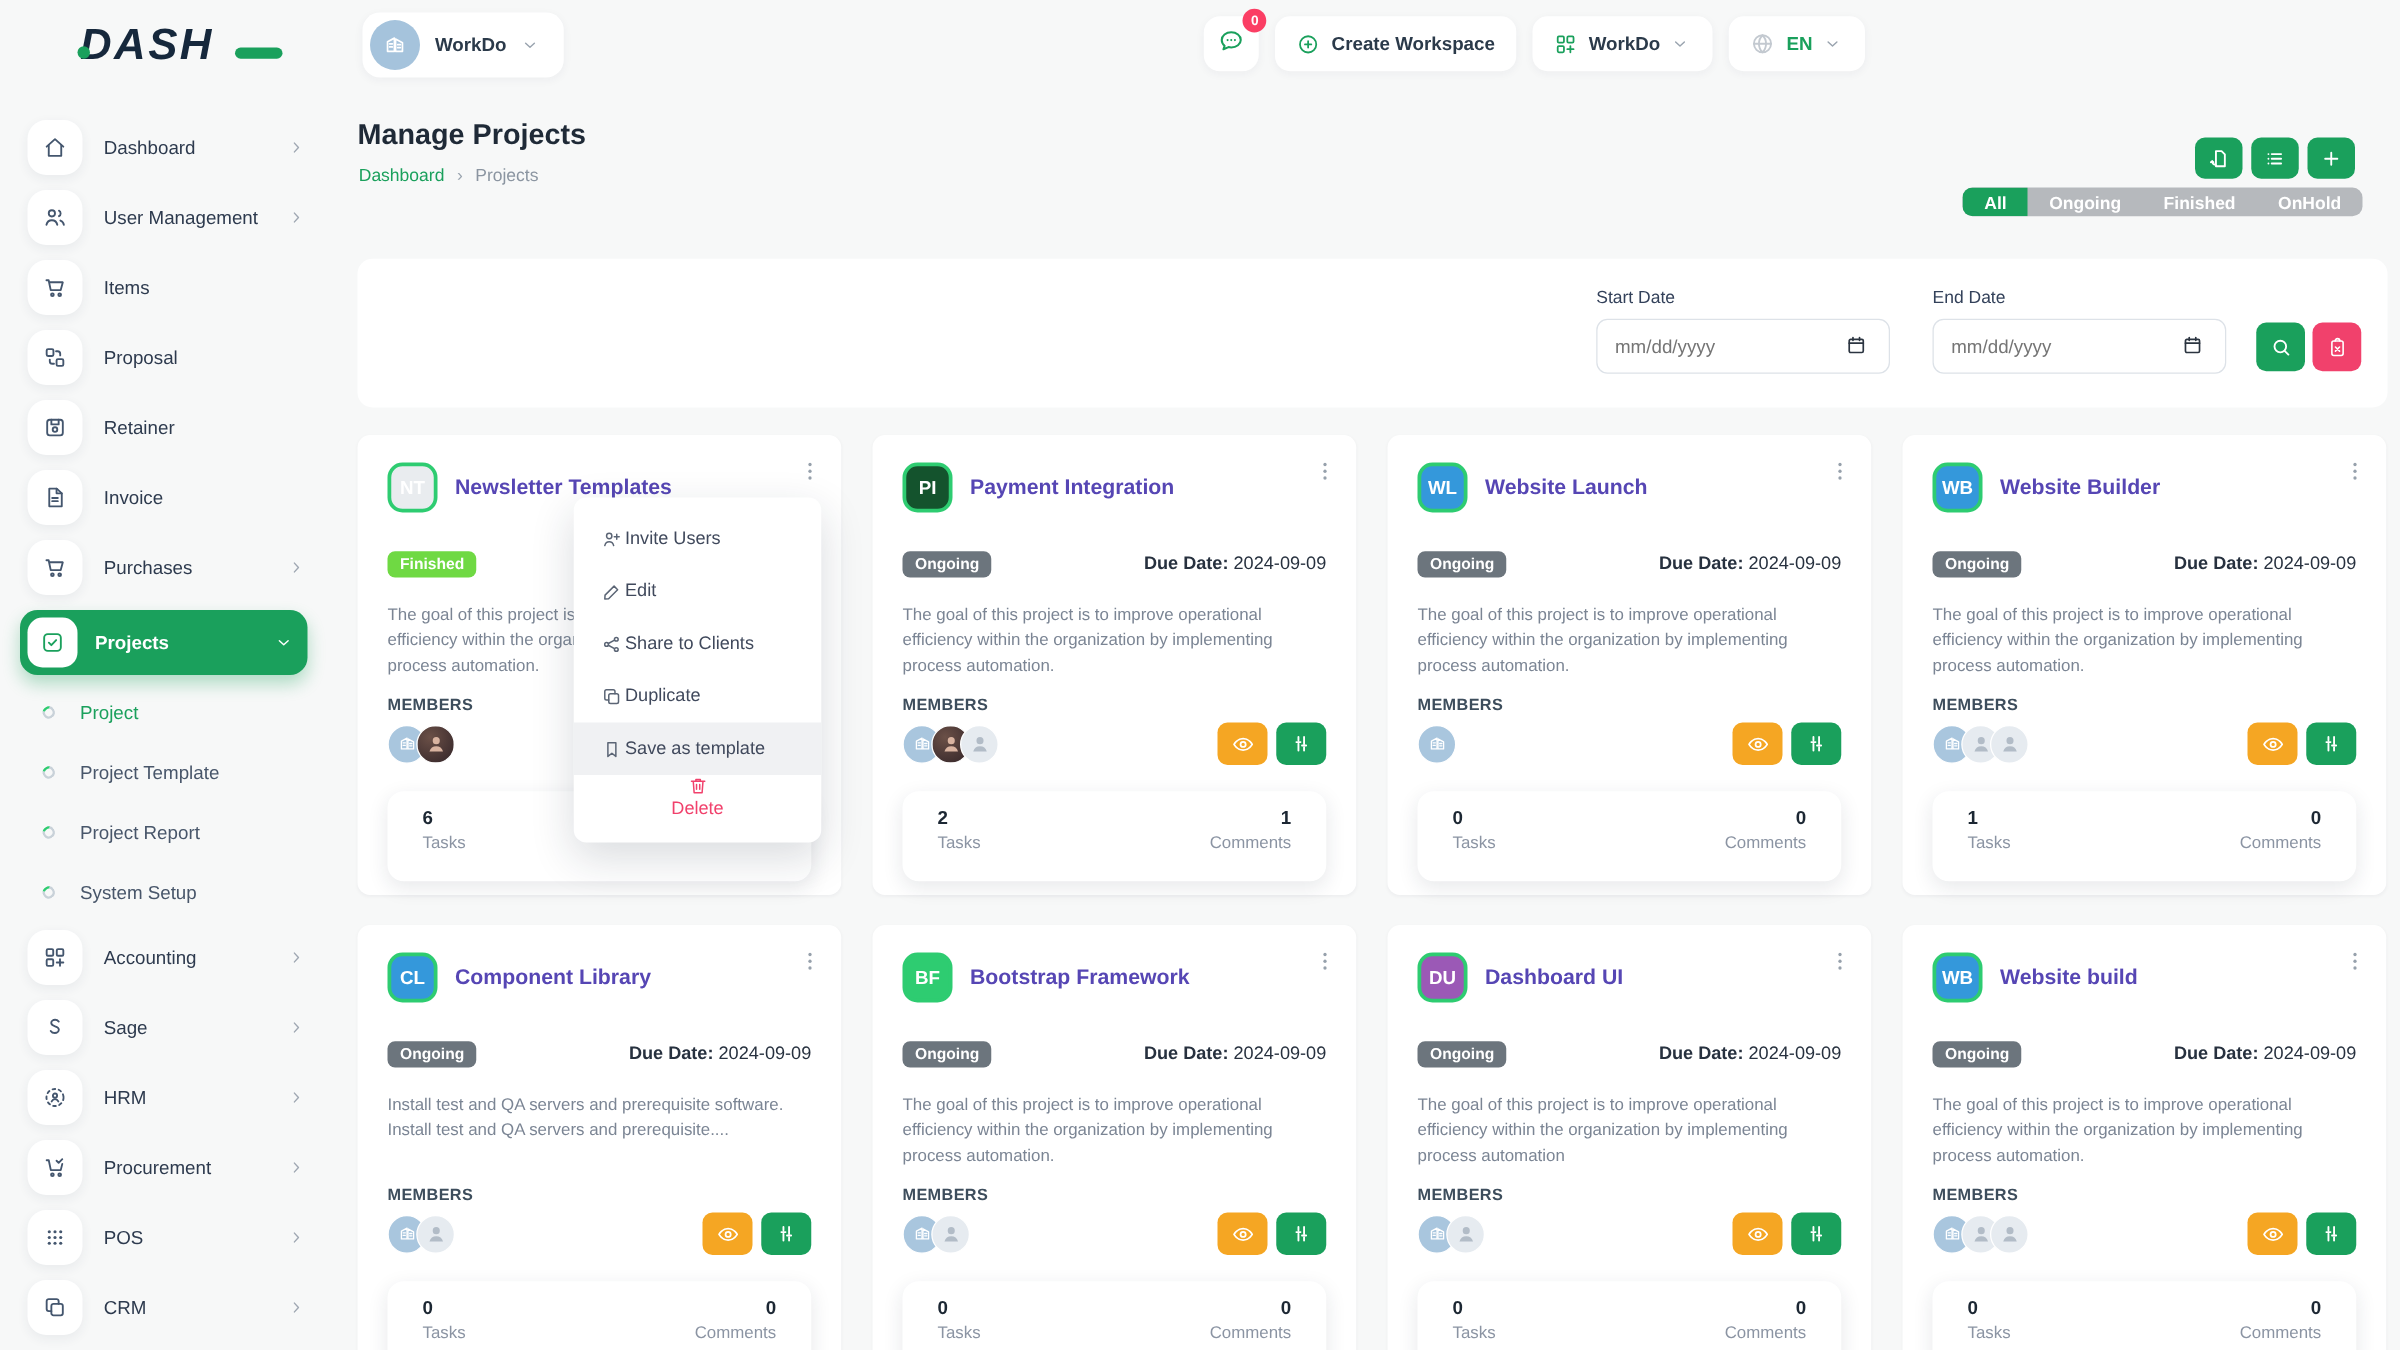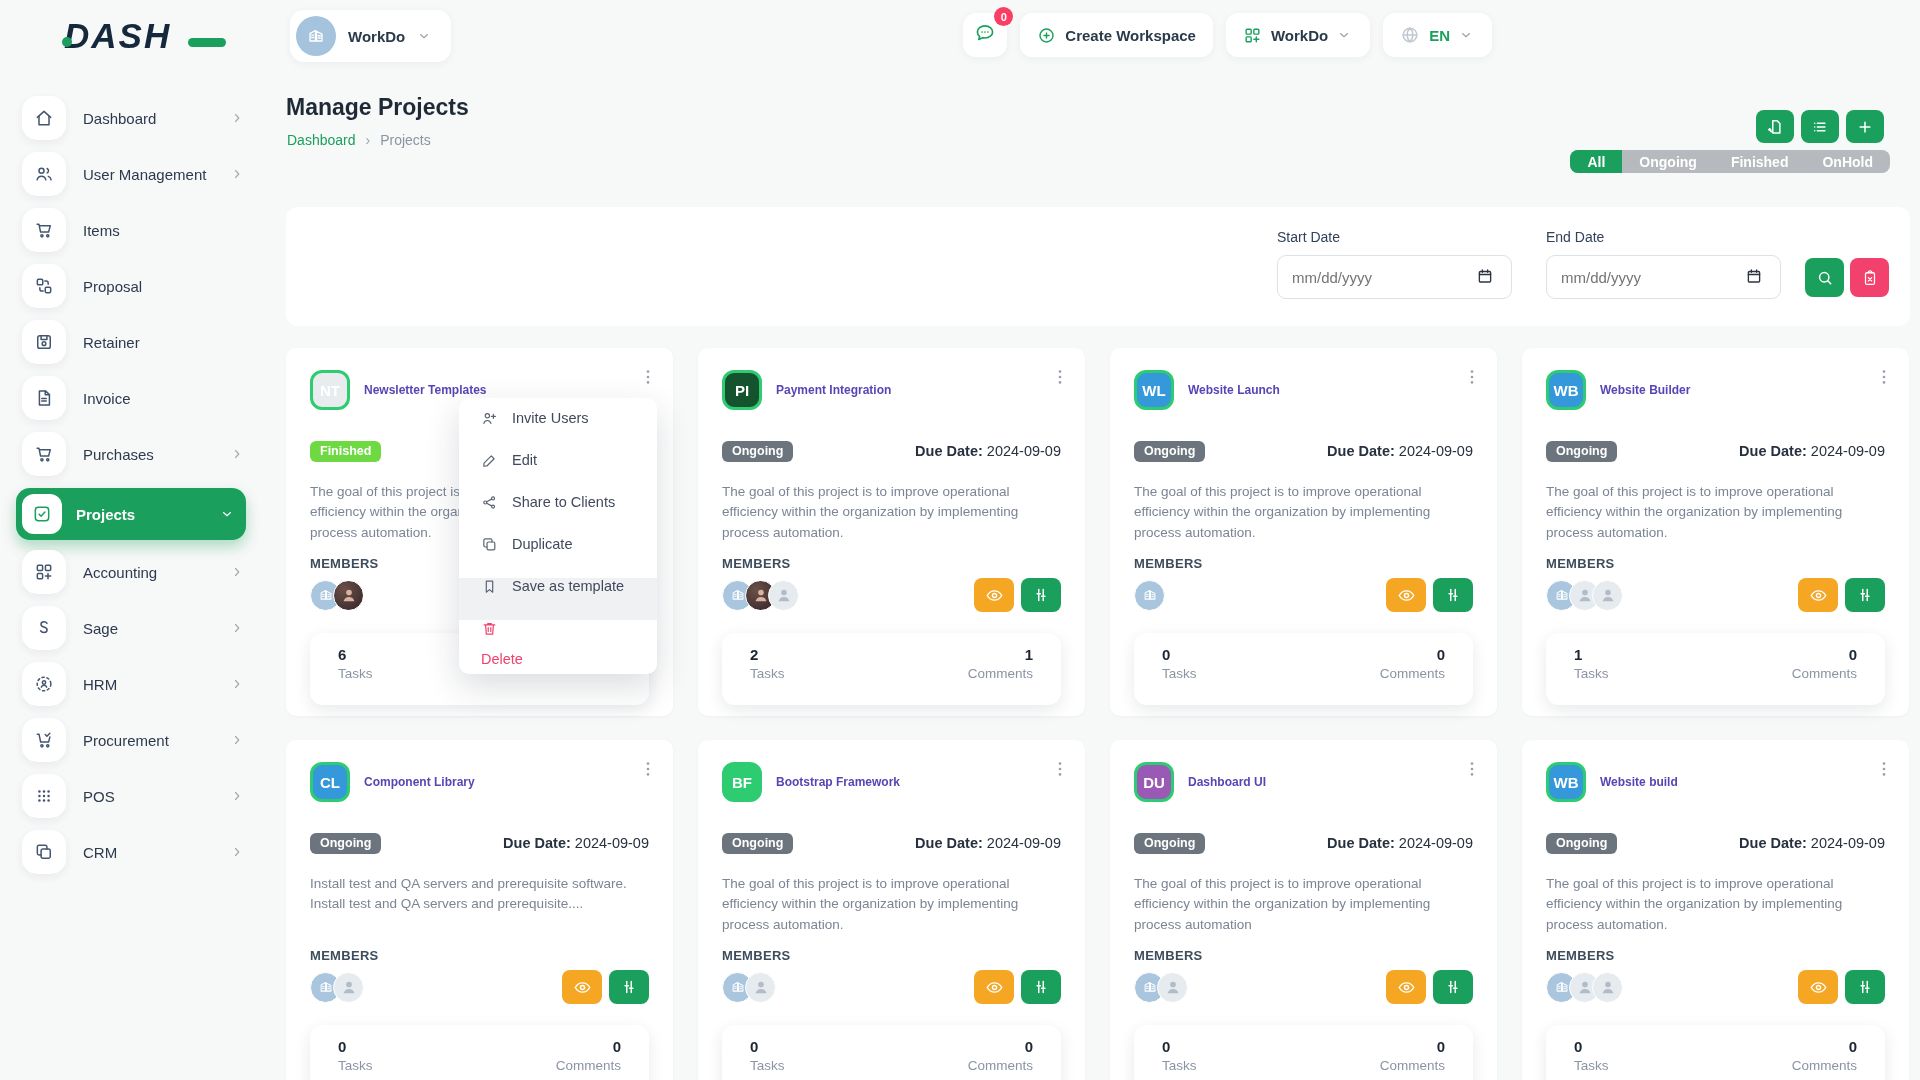--- a/index.html
+++ b/index.html
@@ -67,21 +67,21 @@
     justify-content:center; cursor:pointer; }
 
   
   .grid { position:absolute; left:286px; top:348px; width:1624px; display:grid;
     grid-template-columns:repeat(4,387px); column-gap:25px; row-gap:24px; }
   .card { position:relative; width:387px; height:368px; background:#fff; border-radius:10px; padding:22px 24px 0 24px;
     box-shadow:0 1px 3px rgba(20,30,50,.04); }
   .card-head { display:flex; align-items:center; }
   .card-avatar { width:40px; height:40px; border-radius:12px; border:3px solid #2ecc71; display:flex; align-items:center;
     justify-content:center; color:#fff; font-weight:700; font-size:15px; flex:none; }
-  .card-title { margin-left:14px; font-size:12px; font-weight:700; color:#5646b4; cursor:pointer; }
+  .card-title { margin-left:14px; font-size:17px; font-weight:700; color:#5646b4; cursor:pointer; }
   .kebab { position:absolute; top:16px; right:14px; width:22px; height:26px; display:flex; align-items:center;
     justify-content:center; cursor:pointer; }
   .status-row { margin-top:30px; height:22px; display:flex; justify-content:space-between; align-items:center; }
   .badge { padding:3px 10px 4px; border-radius:6px; color:#fff; font-size:12.5px; font-weight:700; }
   .badge.finished { background:#6fd943; }
   .badge.ongoing { background:#6c757d; }
   .due { font-size:14.5px; color:#27313f; }
   .due b { font-weight:700; }
   .card-desc { margin-top:20px; height:60px; font-size:13.5px; line-height:1.5; color:#7b8594; overflow:hidden; }
   .members-label { margin-top:14px; font-size:13px; font-weight:700; letter-spacing:.3px; color:#3d4d5c; }
@@ -99,21 +99,21 @@
   .act-btn.track { background:#1aa05c; }
   .stats { margin-top:22px; height:72px; background:#fff; border-radius:13px; box-shadow:0 5px 16px rgba(30,40,60,.10);
     display:flex; justify-content:space-between; padding:13px 28px 0; }
   .stat-num { font-size:15px; font-weight:700; color:#1c2733; }
   .stat-label { font-size:13.5px; color:#8b94a3; margin-top:3px; }
   .stat-right { text-align:right; }
 
   
   .menu { position:absolute; left:459px; top:398px; width:198px; background:#fff; border-radius:10px;
     box-shadow:0 12px 34px rgba(25,35,55,.16); padding:12px 0; z-index:50; }
-  .menu-item { display:flex; align-items:flex-start; gap:14px; height:42px; padding:0 22px; font-size:14.5px;
+  .menu-item { display:flex; align-items:center; gap:2px; height:42px; padding:0 22px; font-size:14.5px;
     color:#40495c; cursor:pointer; }
   .menu-item.hl { background:#f0f1f3; }
   .menu-item.danger { color:#f1416c;flex-direction:column; }
 </style>
 </head>
 <body>
 
 <div class="topbar">
   <div class="logo">
     <span class="logo-dot"></span>
@@ -281,20 +281,38 @@
           <rect x="4" y="4" width="16" height="16" rx="3.5"></rect>
           <path d="m8.5 12.2 2.4 2.4 4.6-4.9"></path>
         </svg>
       </span>
       <span class="side-label">Projects</span>
       <span class="side-chev">
         <svg width="14" height="14" viewBox="0 0 24 24" fill="none" stroke="#ffffff" stroke-width="2" stroke-linecap="round" stroke-linejoin="round">
           <path d="m6 9.5 6 5.5 6-5.5"></path>
         </svg>
       </span>
+    </div>
+    <div class="sub-list">
+      <div class="sub-item active">
+        <span class="bullet"></span>
+        <span class="sub-label">Project</span>
+      </div>
+      <div class="sub-item">
+        <span class="bullet"></span>
+        <span class="sub-label">Project Template</span>
+      </div>
+      <div class="sub-item">
+        <span class="bullet"></span>
+        <span class="sub-label">Project Report</span>
+      </div>
+      <div class="sub-item">
+        <span class="bullet"></span>
+        <span class="sub-label">System Setup</span>
+      </div>
     </div>
     <div class="side-item">
       <span class="icon-tile">
         <svg width="20" height="20" viewBox="0 0 24 24" fill="none" stroke="#44566e" stroke-width="1.8" stroke-linecap="round" stroke-linejoin="round">
           <rect x="4" y="4" width="6.3" height="6.3" rx="1.2"></rect>
           <rect x="13.7" y="4" width="6.3" height="6.3" rx="1.2"></rect>
           <rect x="4" y="13.7" width="6.3" height="6.3" rx="1.2"></rect>
           <path d="M16.8 13.7V20M13.7 16.8H20"></path>
         </svg>
       </span>

